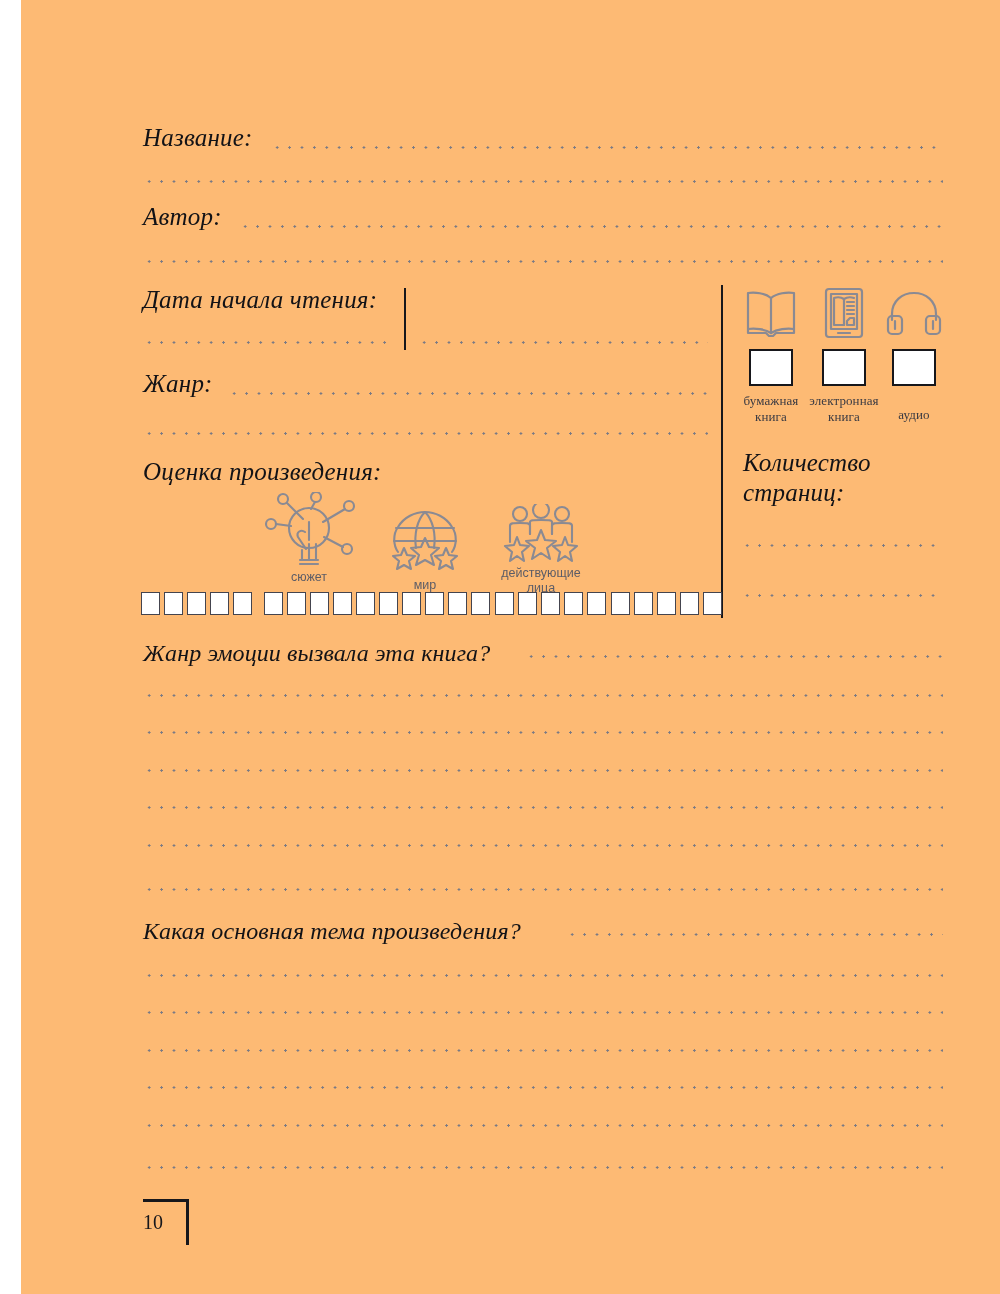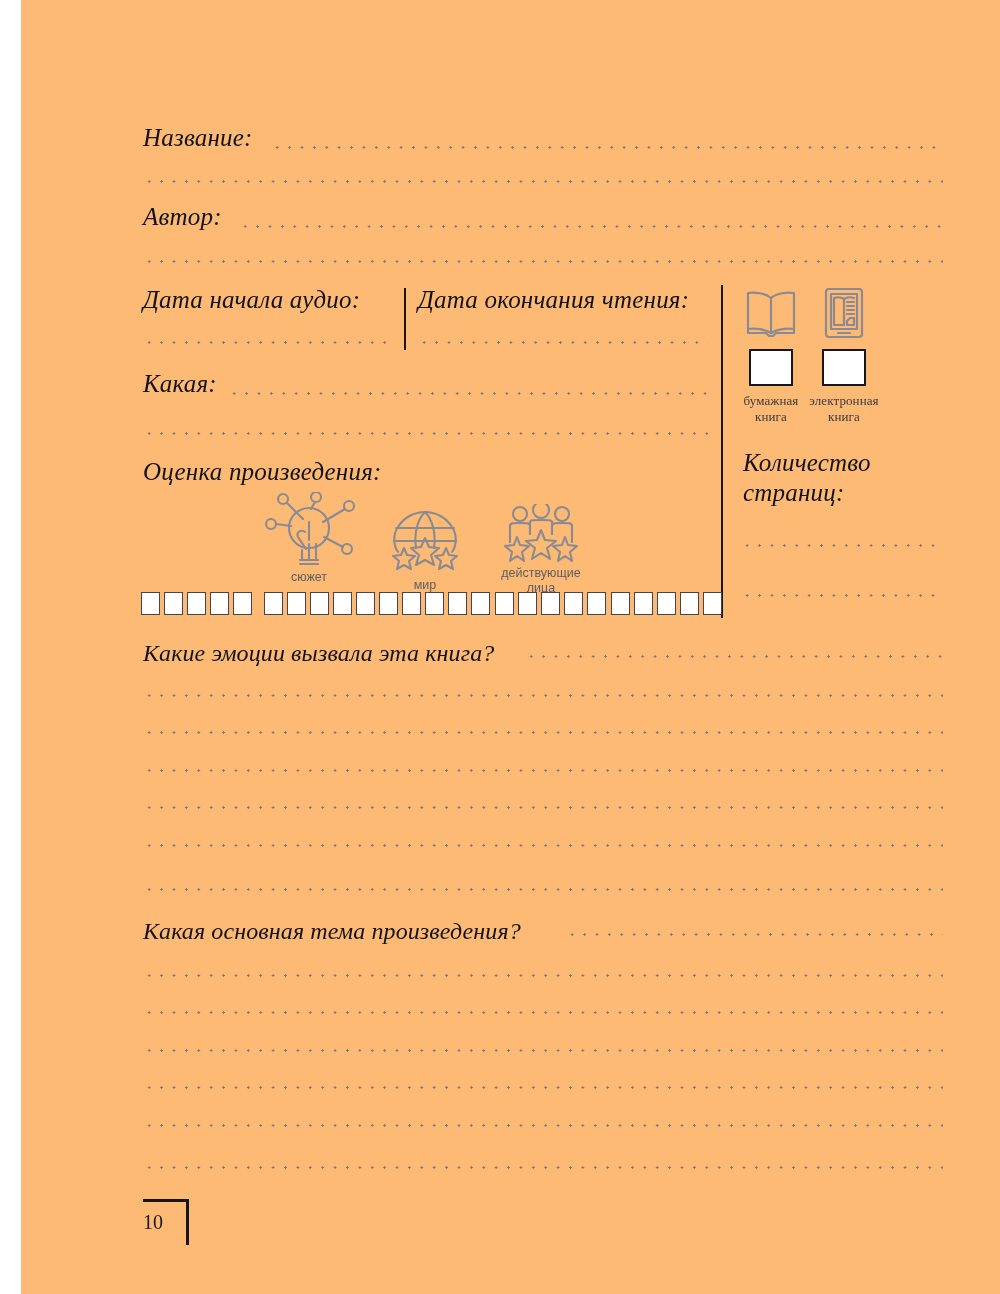--- a/index.html
+++ b/index.html
@@ -139,29 +139,28 @@
 <div class="page">
 
   <div class="flabel" style="left:122px; top:124px;">Название:</div>
   <div class="dots" style="left:250px; top:146px; width:672px;"></div>
   <div class="dots" style="left:122px; top:180px; width:800px;"></div>
 
   <div class="flabel" style="left:122px; top:203px;text-align:right;">Автор:</div>
   <div class="dots" style="left:218px; top:225px; width:704px;"></div>
   <div class="dots" style="left:122px; top:260px; width:800px;"></div>
 
-  <div class="flabel" style="left:122px; top:286px;">Дата начала аудио:</div>
+  <div class="flabel" style="left:122px; top:286px;">Дата начала чтения:</div>
   <div class="dots" style="left:122px; top:341px; width:250px;"></div>
 
   <div class="vrule" style="left:383px; top:288px; height:62px;"></div>
 
-  <div class="flabel" style="left:397px; top:286px;">Дата окончания чтения:</div>
   <div class="dots" style="left:397px; top:341px; width:290px;"></div>
 
-  <div class="flabel" style="left:122px; top:370px;">Какая:</div>
+  <div class="flabel" style="left:122px; top:370px;">Жанр:</div>
   <div class="dots" style="left:207px; top:392px; width:480px;"></div>
   <div class="dots" style="left:122px; top:432px; width:565px;"></div>
 
   <div class="vrule" style="left:700px; top:285px; height:333px;"></div>
 
   <div class="fmt-col" style="left:715px; top:285px;">
     <div class="fmt-icon">
       <svg width="56" height="48" viewBox="0 0 56 48" fill="none" stroke="#8a8a93" stroke-width="2.2" stroke-linecap="round" stroke-linejoin="round">
         <path d="M28 9 C22 4 12 3 5 4 L5 40 C12 39 22 40 28 44"></path>
         <path d="M28 9 C34 4 44 3 51 4 L51 40 C44 39 34 40 28 44"></path>
@@ -189,20 +188,34 @@
         <path d="M15 46 L27 46"></path>
       </svg>
     </div>
     <div class="fmt-box"></div>
     <div class="fmt-cap">
       <span>электронная</span><br>
       <span>книга</span>
     </div>
   </div>
 
+  <div class="fmt-col" style="left:858px; top:285px;">
+    <div class="fmt-icon">
+      <svg width="56" height="46" viewBox="0 0 56 46" fill="none" stroke="#8a8a93" stroke-width="2.2" stroke-linecap="round" stroke-linejoin="round">
+        <path d="M6 30 L6 24 C6 11 16 3 28 3 C40 3 50 11 50 24 L50 30"></path>
+        <rect x="2" y="26" width="14" height="18" rx="4"></rect>
+        <rect x="40" y="26" width="14" height="18" rx="4"></rect>
+        <path d="M9 31 L9 39 M47 31 L47 39"></path>
+      </svg>
+    </div>
+    <div class="fmt-box"></div>
+    <div class="fmt-cap" style="margin-top:21px;">
+      <span>аудио</span>
+    </div>
+  </div>
 
   <div class="flabel" style="left:122px; top:458px;">Оценка произведения:</div>
 
 
   <div class="rate-col" style="left:232px; top:490px;">
     <div class="rate-icon">
       <svg width="96" height="74" viewBox="0 0 96 74" fill="none" stroke="#8a8a93" stroke-width="2.1" stroke-linecap="round" stroke-linejoin="round">
         <circle cx="48" cy="36" r="20"></circle>
         <circle cx="22" cy="7" r="5"></circle>
         <circle cx="55" cy="5" r="5"></circle>
@@ -294,21 +307,21 @@
     <i></i>
   </div>
 
   <div class="flabel" style="left:722px; top:448px; line-height:1.18;">
     <span>Количество</span><br>
     <span>страниц:</span>
   </div>
   <div class="dots" style="left:720px; top:544px; width:200px;"></div>
   <div class="dots" style="left:720px; top:594px; width:200px;"></div>
 
-  <div class="qlabel" style="left:122px; top:640px;">Какие эмоции вызвала эта книга?</div>
+  <div class="qlabel" style="left:122px; top:640px;">Жанр эмоции вызвала эта книга?</div>
   <div class="dots" style="left:504px; top:655px; width:418px;"></div>
   <div class="dots" style="left:122px; top:694px; width:800px;"></div>
   <div class="dots" style="left:122px; top:731px; width:800px;"></div>
   <div class="dots" style="left:122px; top:769px; width:800px;"></div>
   <div class="dots" style="left:122px; top:806px; width:800px;"></div>
   <div class="dots" style="left:122px; top:844px; width:800px;"></div>
   <div class="dots" style="left:122px; top:888px; width:800px;"></div>
 
   <div class="qlabel" style="left:122px; top:918px;">Какая основная тема произведения?</div>
   <div class="dots" style="left:545px; top:933px; width:377px;"></div>

